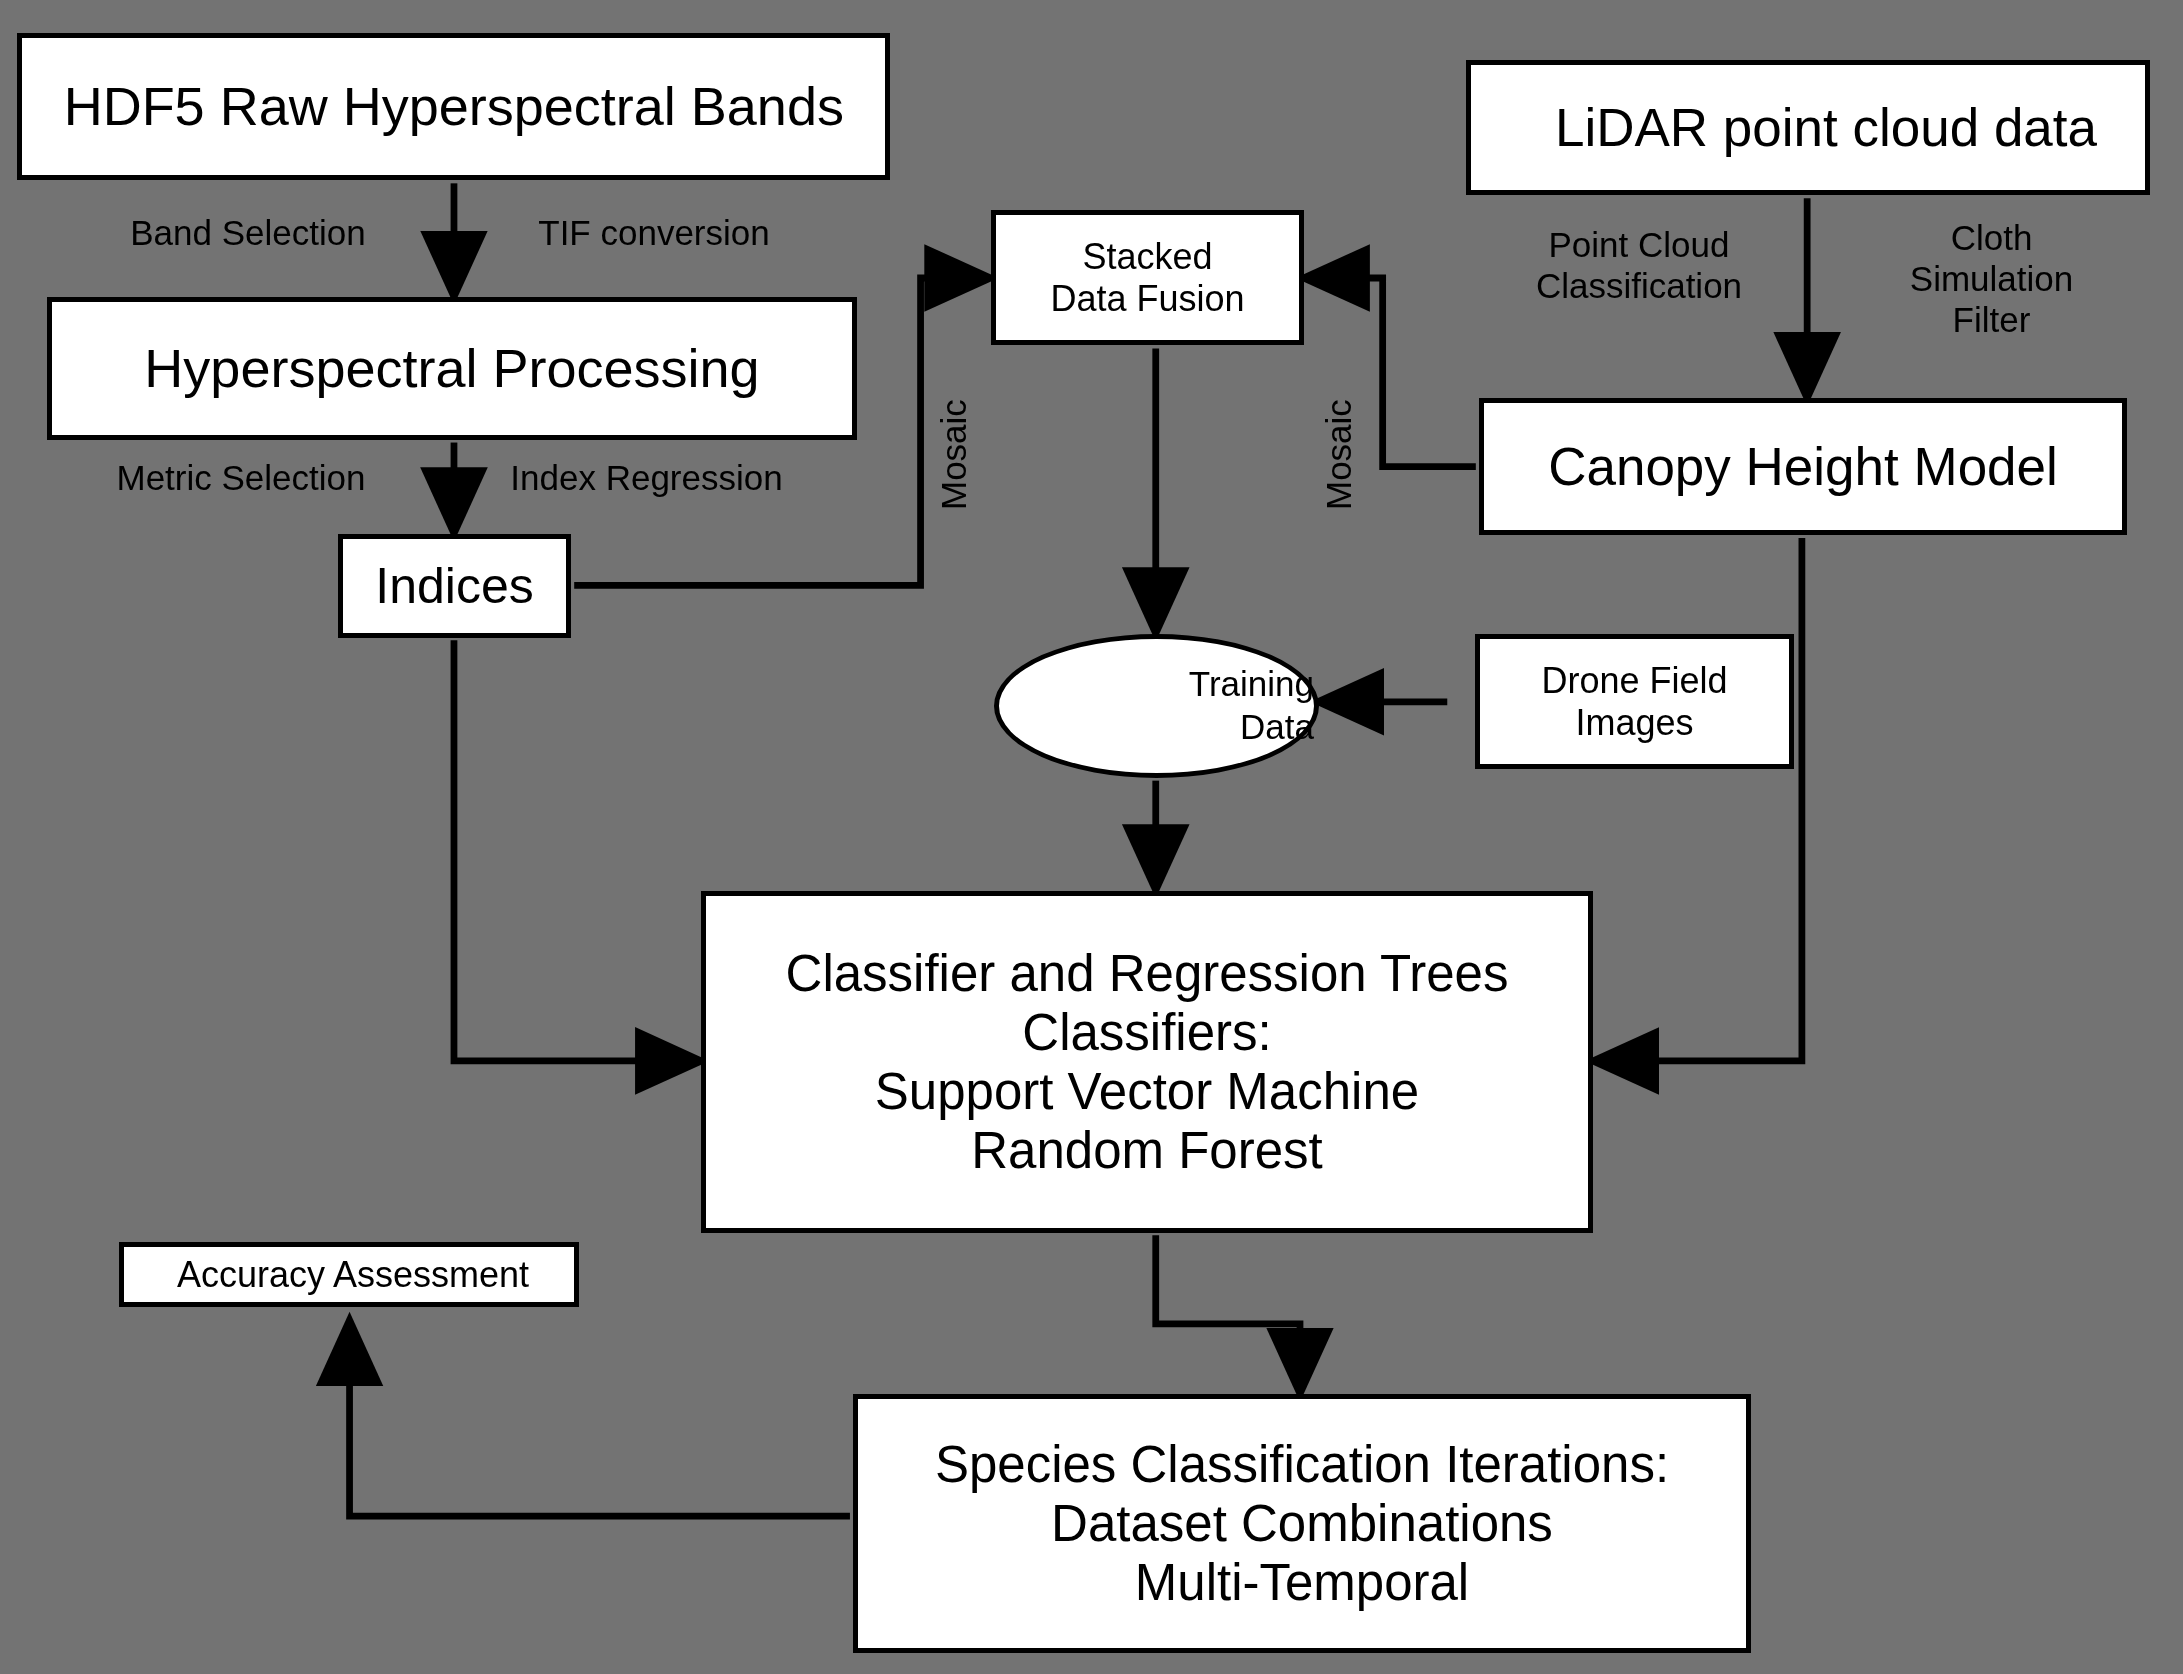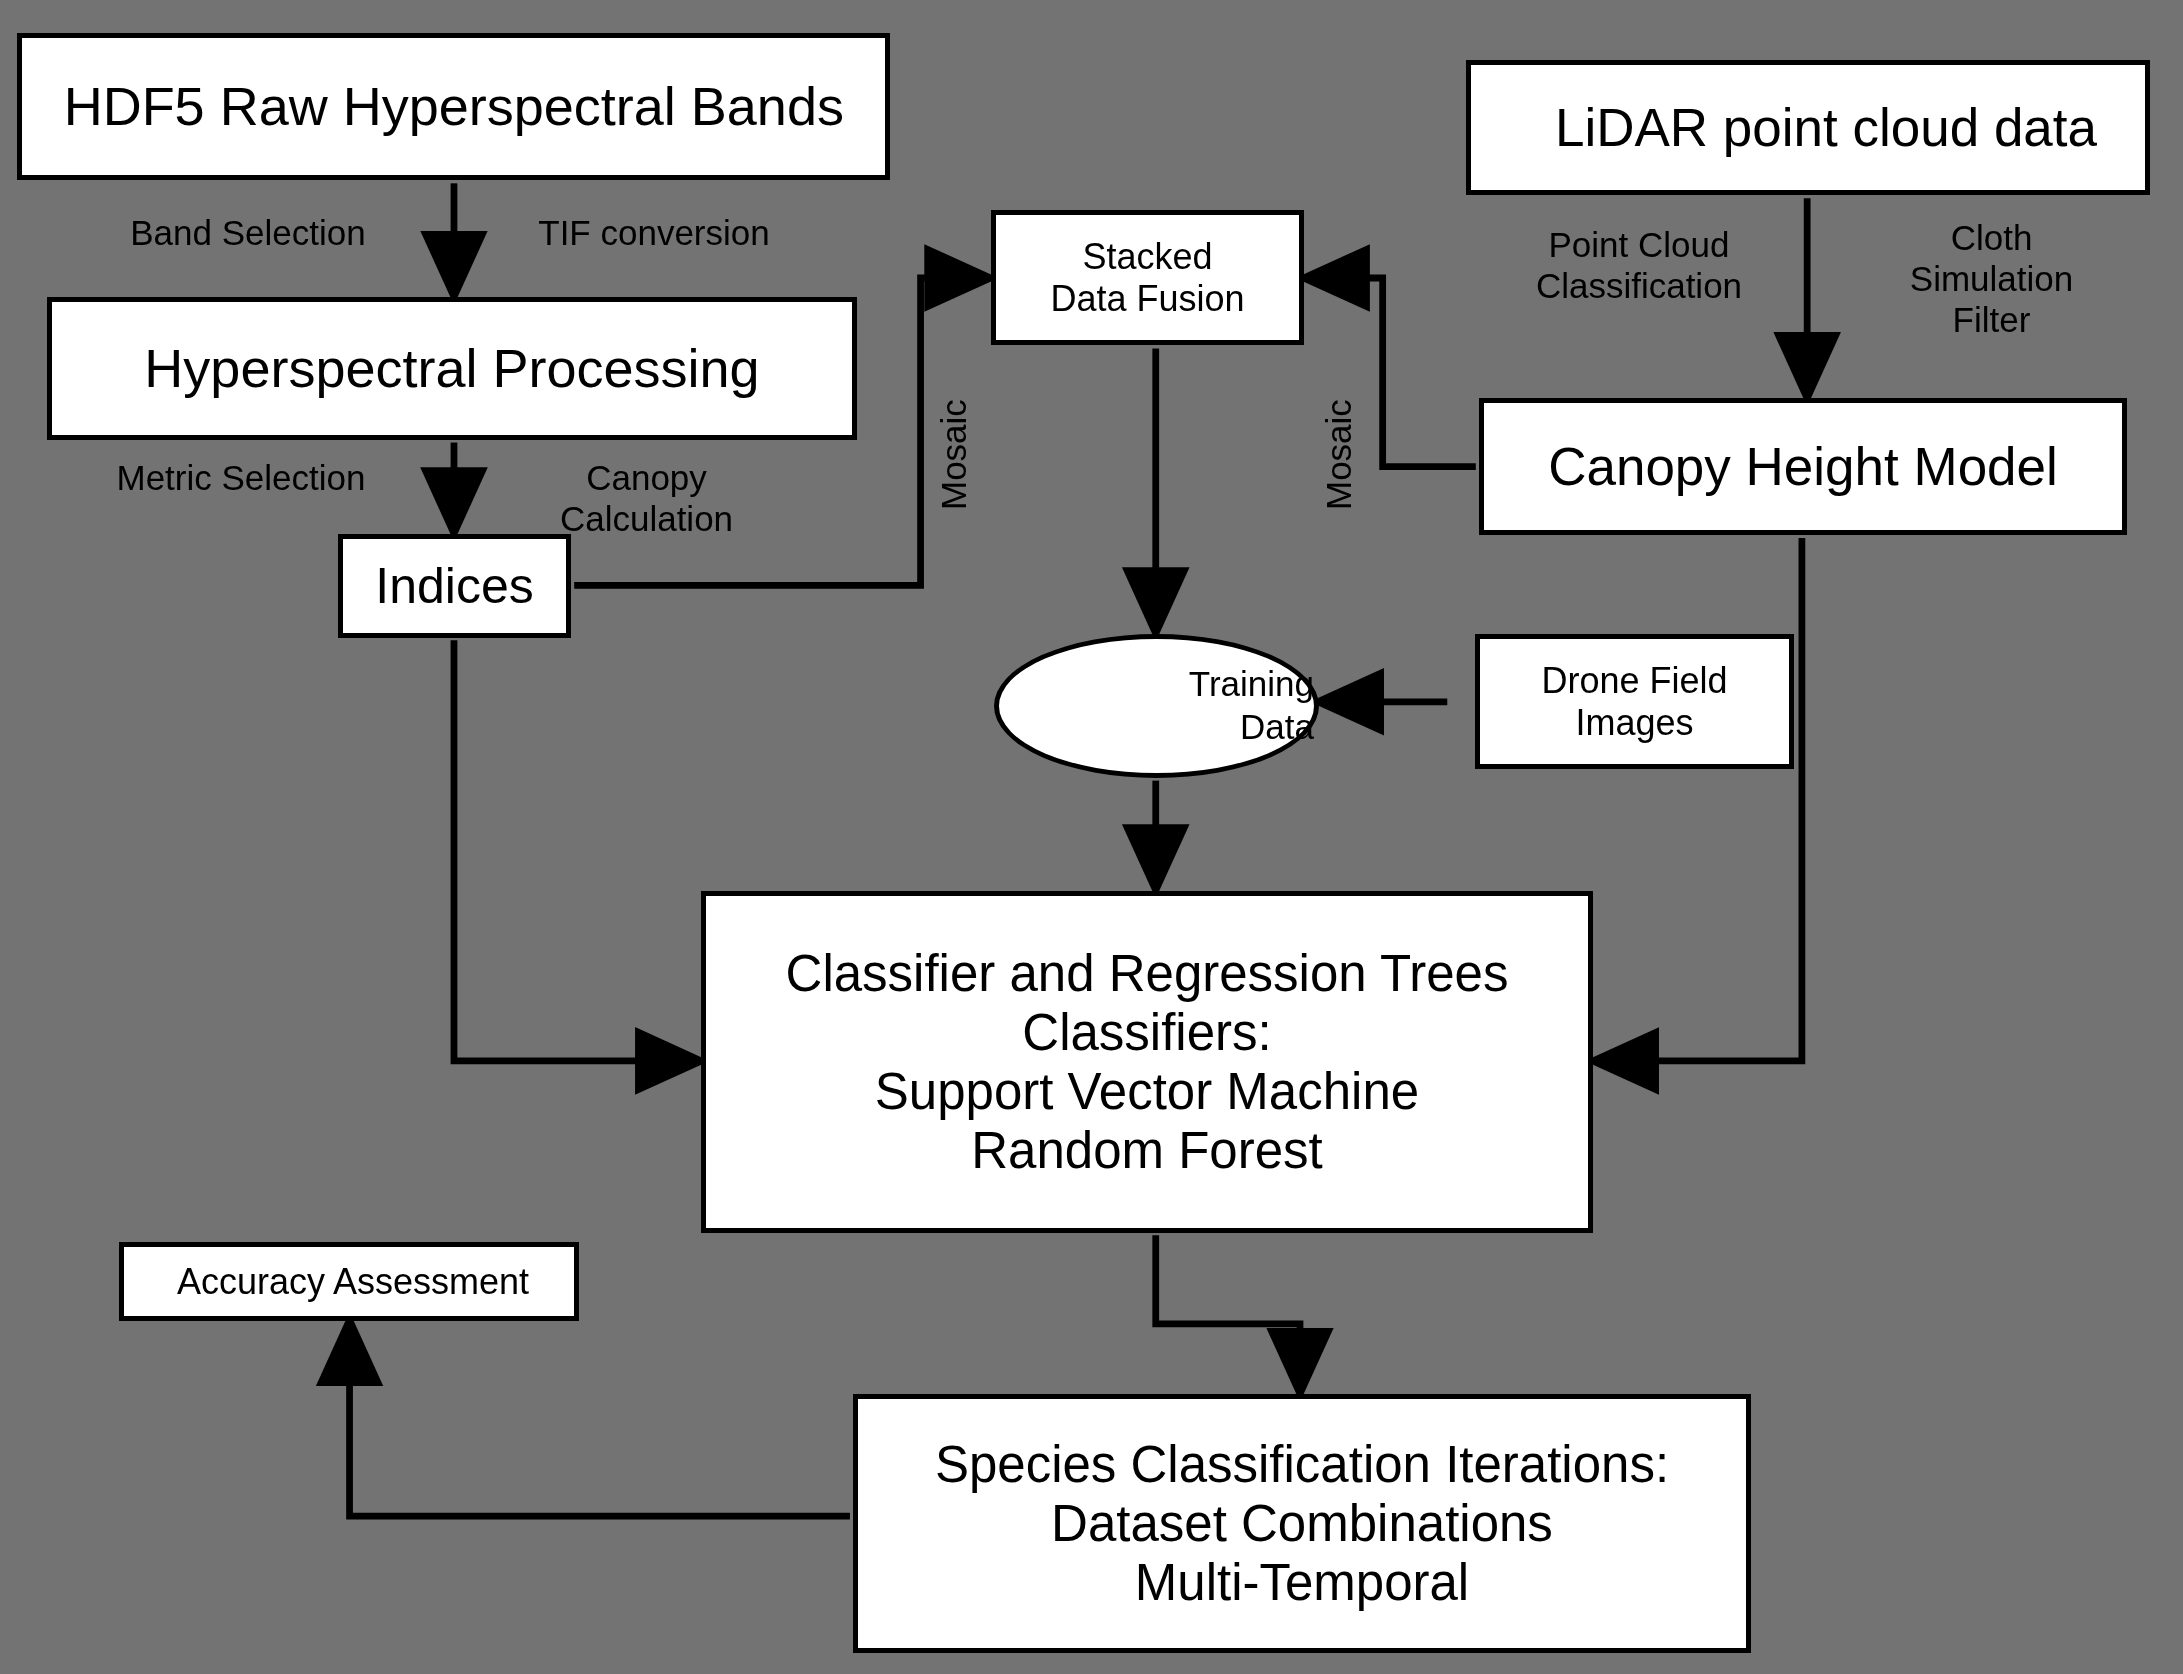--- a/index.html
+++ b/index.html
@@ -70,21 +70,21 @@
   
   #n-hdf5      { left:17.3px;   top:33px;   width:873px; height:147px; font-size:54px; }
   #n-hsproc    { left:47px;   top:297px;  width:810px; height:143px; font-size:54px; }
   #n-indices   { left:338px;  top:534px;  width:233px;  height:104px; font-size:50px; }
   #n-stacked   { left:991px; top:210px;  width:313px;  height:135px; font-size:36px; }
   #n-lidar     { left:1466px; top:60px;   width:684px;  height:135px; font-size:53px;padding-left:36px; }
   #n-chm       { left:1479px; top:398px;  width:648px;  height:137px; font-size:53px; }
   #n-training  { left:994px; top:634px;  width:325px;  height:144px; font-size:35px; }
   #n-drone     { left:1451px; top:634px;  width:319px;  height:135px; font-size:36px;margin-left:24px; }
   #n-classif   { left:701px;  top:891px; width:892px; height:342px; font-size:51px; }
-  #n-accuracy  { left:119px;  top:1242px; width:460px;  height:79px; font-size:36px;padding-left:8px; }
+  #n-accuracy  { left:119px;  top:1242px; width:460px;  height:65px; font-size:36px;padding-left:8px; }
   #n-species   { left:853px; top:1394px; width:898px; height:259px; font-size:51px; }
 
   
   #lbl-band      { left:105px;  top:213px; width:286px; font-size:35px; }
   #lbl-tif       { left:511px;  top:213px; width:286px; font-size:35px; }
   #lbl-metric    { left:98px;  top:458px; width:286px; font-size:35px; }
   #lbl-index     { left:496px;  top:458px; width:301px; font-size:35px; }
   #lbl-mosaic-l  { left:934px; top:361px; height:188px; font-size:35px; }
   #lbl-mosaic-r  { left:1319px; top:361px; height:188px; font-size:35px; }
   #lbl-pcc       { left:1511px; top:225px; width:256px; font-size:35px; }
@@ -180,21 +180,21 @@
     <span class="line">Dataset Combinations</span>
     <span class="line">Multi-Temporal</span>
   </div>
 
   <div class="edge-label" id="lbl-band">Band Selection</div>
 
   <div class="edge-label" id="lbl-tif">TIF conversion</div>
 
   <div class="edge-label" id="lbl-metric">Metric Selection</div>
 
-  <div class="edge-label" id="lbl-index">Canopy Calculation</div>
+  <div class="edge-label" id="lbl-index">Index Regression</div>
 
   <div class="edge-label vert" id="lbl-mosaic-l">Mosaic</div>
 
   <div class="edge-label vert" id="lbl-mosaic-r">Mosaic</div>
 
   <div class="edge-label" id="lbl-pcc">Point Cloud
 Classification</div>
 
   <div class="edge-label" id="lbl-csf">Cloth
 Simulation

